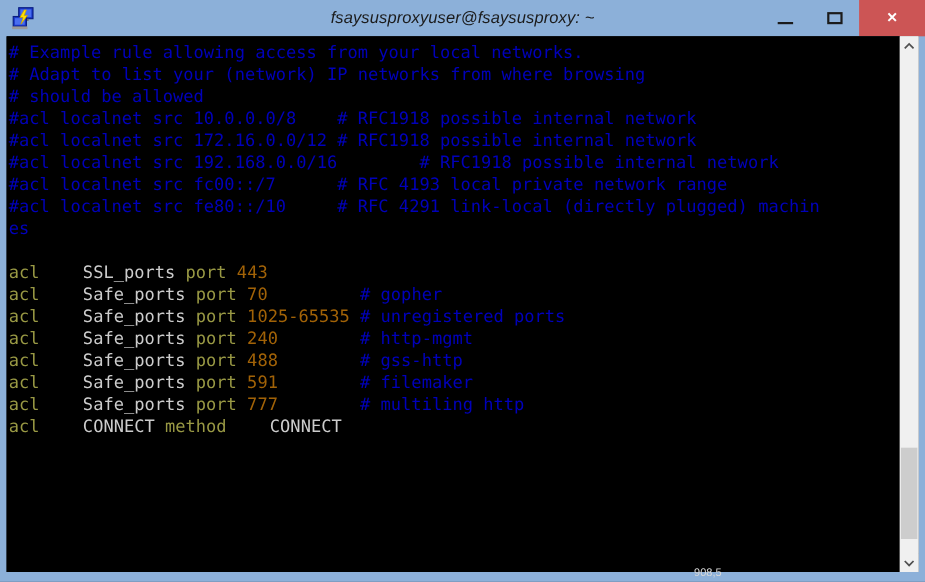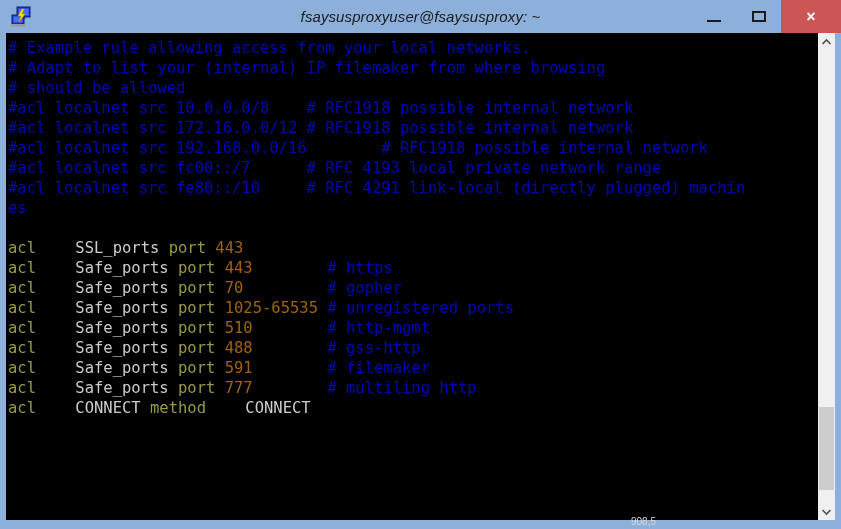--- a/index.html
+++ b/index.html
@@ -222,34 +222,33 @@
         <i></i>
       </button>
       <button class="ctrl ctrl-close">×</button>
     </div>
   </div>
 
   <div class="term-outer">
 
     <div class="term" id="term">
         <div class="row"><span class="seg c-comment"># Example rule allowing access from your local networks.</span></div>
-        <div class="row"><span class="seg c-comment"># Adapt to list your (internal) IP filemaker from where browsing</span></div>
+        <div class="row"><span class="seg c-comment"># Adapt to list your (network) IP networks from where browsing</span></div>
         <div class="row"><span class="seg c-comment"># should be allowed</span></div>
         <div class="row"><span class="seg c-comment">#acl localnet src 10.0.0.0/8    # RFC1918 possible internal network</span></div>
         <div class="row"><span class="seg c-comment">#acl localnet src 172.16.0.0/12 # RFC1918 possible internal network</span></div>
         <div class="row"><span class="seg c-comment">#acl localnet src 192.168.0.0/16        # RFC1918 possible internal network</span></div>
         <div class="row"><span class="seg c-comment">#acl localnet src fc00::/7      # RFC 4193 local private network range</span></div>
         <div class="row"><span class="seg c-comment">#acl localnet src fe80::/10     # RFC 4291 link-local (directly plugged) machin</span></div>
         <div class="row"><span class="seg c-comment">es</span></div>
         <div class="row">&nbsp;</div>
         <div class="row"><span class="seg c-key">acl </span><span class="seg c-name">SSL_ports </span><span class="seg c-key">port </span><span class="seg c-num">443</span></div>
-        <div class="row"><span class="seg c-key">acl </span><span class="seg c-name">Safe_ports </span><span class="seg c-key">port </span><span class="seg c-num">443</span><span class="seg c-white">        </span><span class="seg c-comment"># https</span></div>
         <div class="row"><span class="seg c-key">acl </span><span class="seg c-name">Safe_ports </span><span class="seg c-key">port </span><span class="seg c-num">70</span><span class="seg c-white">         </span><span class="seg c-comment"># gopher</span></div>
         <div class="row"><span class="seg c-key">acl </span><span class="seg c-name">Safe_ports </span><span class="seg c-key">port </span><span class="seg c-num">1025-65535</span><span class="seg c-white"> </span><span class="seg c-comment"># unregistered ports</span></div>
-        <div class="row"><span class="seg c-key">acl </span><span class="seg c-name">Safe_ports </span><span class="seg c-key">port </span><span class="seg c-num">510</span><span class="seg c-white">        </span><span class="seg c-comment"># http-mgmt</span></div>
+        <div class="row"><span class="seg c-key">acl </span><span class="seg c-name">Safe_ports </span><span class="seg c-key">port </span><span class="seg c-num">240</span><span class="seg c-white">        </span><span class="seg c-comment"># http-mgmt</span></div>
         <div class="row"><span class="seg c-key">acl </span><span class="seg c-name">Safe_ports </span><span class="seg c-key">port </span><span class="seg c-num">488</span><span class="seg c-white">        </span><span class="seg c-comment"># gss-http</span></div>
         <div class="row"><span class="seg c-key">acl </span><span class="seg c-name">Safe_ports </span><span class="seg c-key">port </span><span class="seg c-num">591</span><span class="seg c-white">        </span><span class="seg c-comment"># filemaker</span></div>
         <div class="row"><span class="seg c-key">acl </span><span class="seg c-name">Safe_ports </span><span class="seg c-key">port </span><span class="seg c-num">777</span><span class="seg c-white">        </span><span class="seg c-comment"># multiling http</span></div>
         <div class="row"><span class="seg c-key">acl </span><span class="seg c-name">CONNECT </span><span class="seg c-key">method </span><span class="seg c-name">CONNECT</span></div>
       </div>
 
     <div class="statusline">
       <span class="st-pos">908,5</span>
       
     </div>

